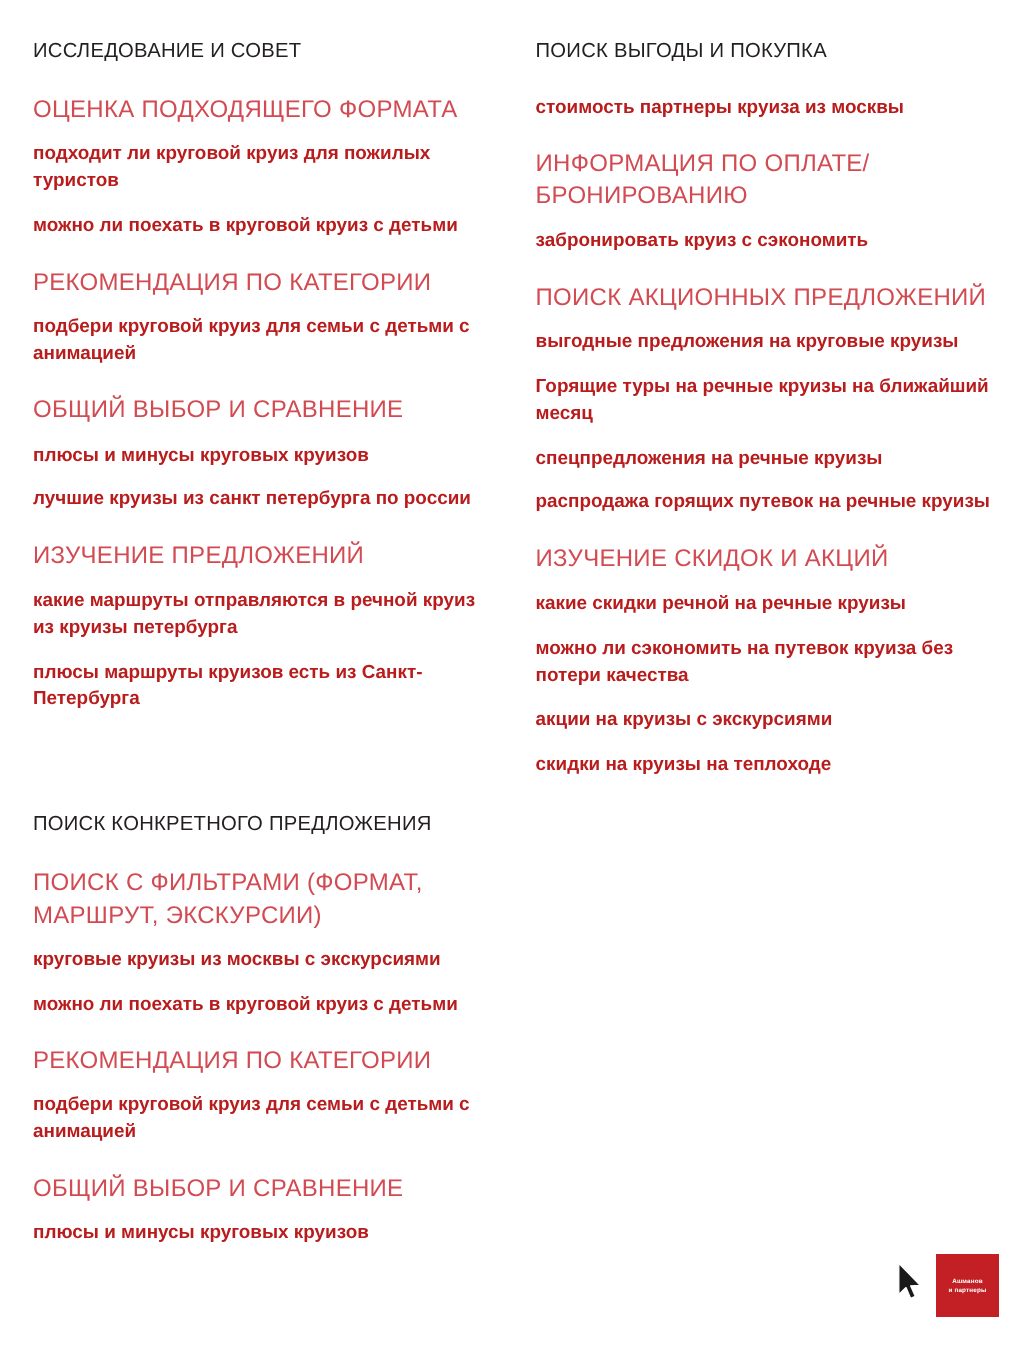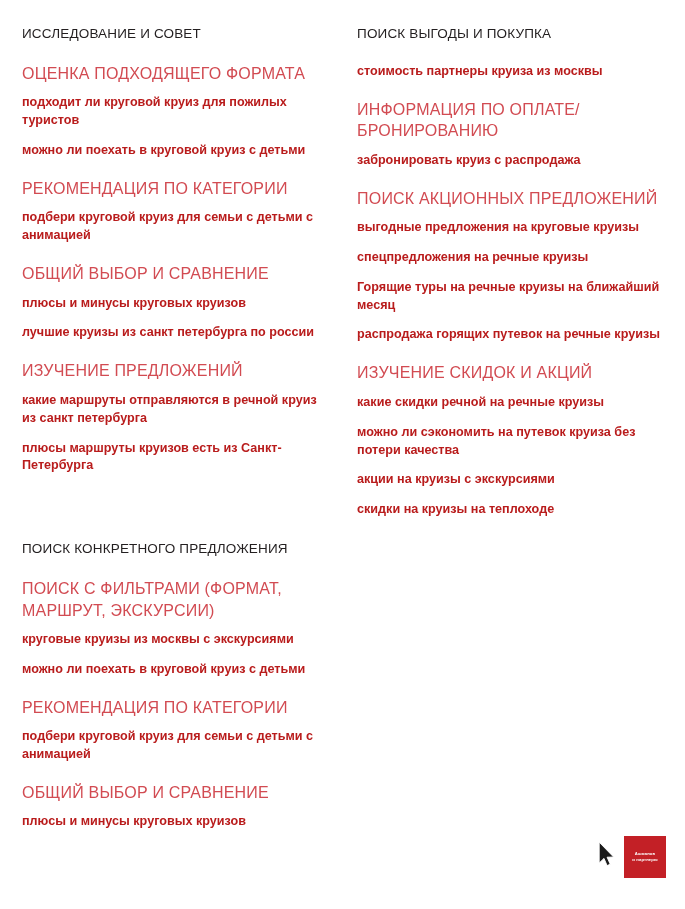--- a/index.html
+++ b/index.html
@@ -129,21 +129,21 @@
               <div class="intent-title">РЕКОМЕНДАЦИЯ ПО КАТЕГОРИИ</div>
               <div class="query">подбери круговой круиз для семьи с детьми с анимацией</div>
             </div>
             <div class="intent-block">
               <div class="intent-title">ОБЩИЙ ВЫБОР И СРАВНЕНИЕ</div>
               <div class="query">плюсы и минусы круговых круизов</div>
               <div class="query">лучшие круизы из санкт петербурга по россии</div>
             </div>
             <div class="intent-block">
               <div class="intent-title">ИЗУЧЕНИЕ ПРЕДЛОЖЕНИЙ</div>
-              <div class="query">какие маршруты отправляются в речной круиз из санкт петербурга</div>
+              <div class="query">какие маршруты отправляются в речной круиз из круизы петербурга</div>
               <div class="query">плюсы маршруты круизов есть из Санкт-Петербурга</div>
             </div>
           </div>
           <div class="group-gap"></div>
           <div class="group-block">
             <div class="group-title">ПОИСК КОНКРЕТНОГО ПРЕДЛОЖЕНИЯ</div>
             <div class="intent-block">
               <div class="intent-title">ПОИСК С ФИЛЬТРАМИ (ФОРМАТ, МАРШРУТ, ЭКСКУРСИИ)</div>
               <div class="query">круговые круизы из москвы с экскурсиями</div>
               <div class="query">можно ли поехать в круговой круиз с детьми</div>
@@ -162,27 +162,27 @@
 
     <div class="col col-right">
       <div id="right-groups">
           <div class="group-block">
             <div class="group-title">ПОИСК ВЫГОДЫ И ПОКУПКА</div>
             <div class="intent-block">
               <div class="query">стоимость партнеры круиза из москвы</div>
             </div>
             <div class="intent-block">
               <div class="intent-title">ИНФОРМАЦИЯ ПО ОПЛАТЕ/ БРОНИРОВАНИЮ</div>
-              <div class="query">забронировать круиз с распродажа</div>
+              <div class="query">забронировать круиз с сэкономить</div>
             </div>
             <div class="intent-block">
               <div class="intent-title">ПОИСК АКЦИОННЫХ ПРЕДЛОЖЕНИЙ</div>
               <div class="query">выгодные предложения на круговые круизы</div>
+              <div class="query">Горящие туры на речные круизы на ближайший месяц</div>
               <div class="query">спецпредложения на речные круизы</div>
-              <div class="query">Горящие туры на речные круизы на ближайший месяц</div>
               <div class="query">распродажа горящих путевок на речные круизы</div>
             </div>
             <div class="intent-block">
               <div class="intent-title">ИЗУЧЕНИЕ СКИДОК И АКЦИЙ</div>
               <div class="query">какие скидки речной на речные круизы</div>
               <div class="query">можно ли сэкономить на путевок круиза без потери качества</div>
               <div class="query">акции на круизы с экскурсиями</div>
               <div class="query">скидки на круизы на теплоходе</div>
             </div>
           </div>

